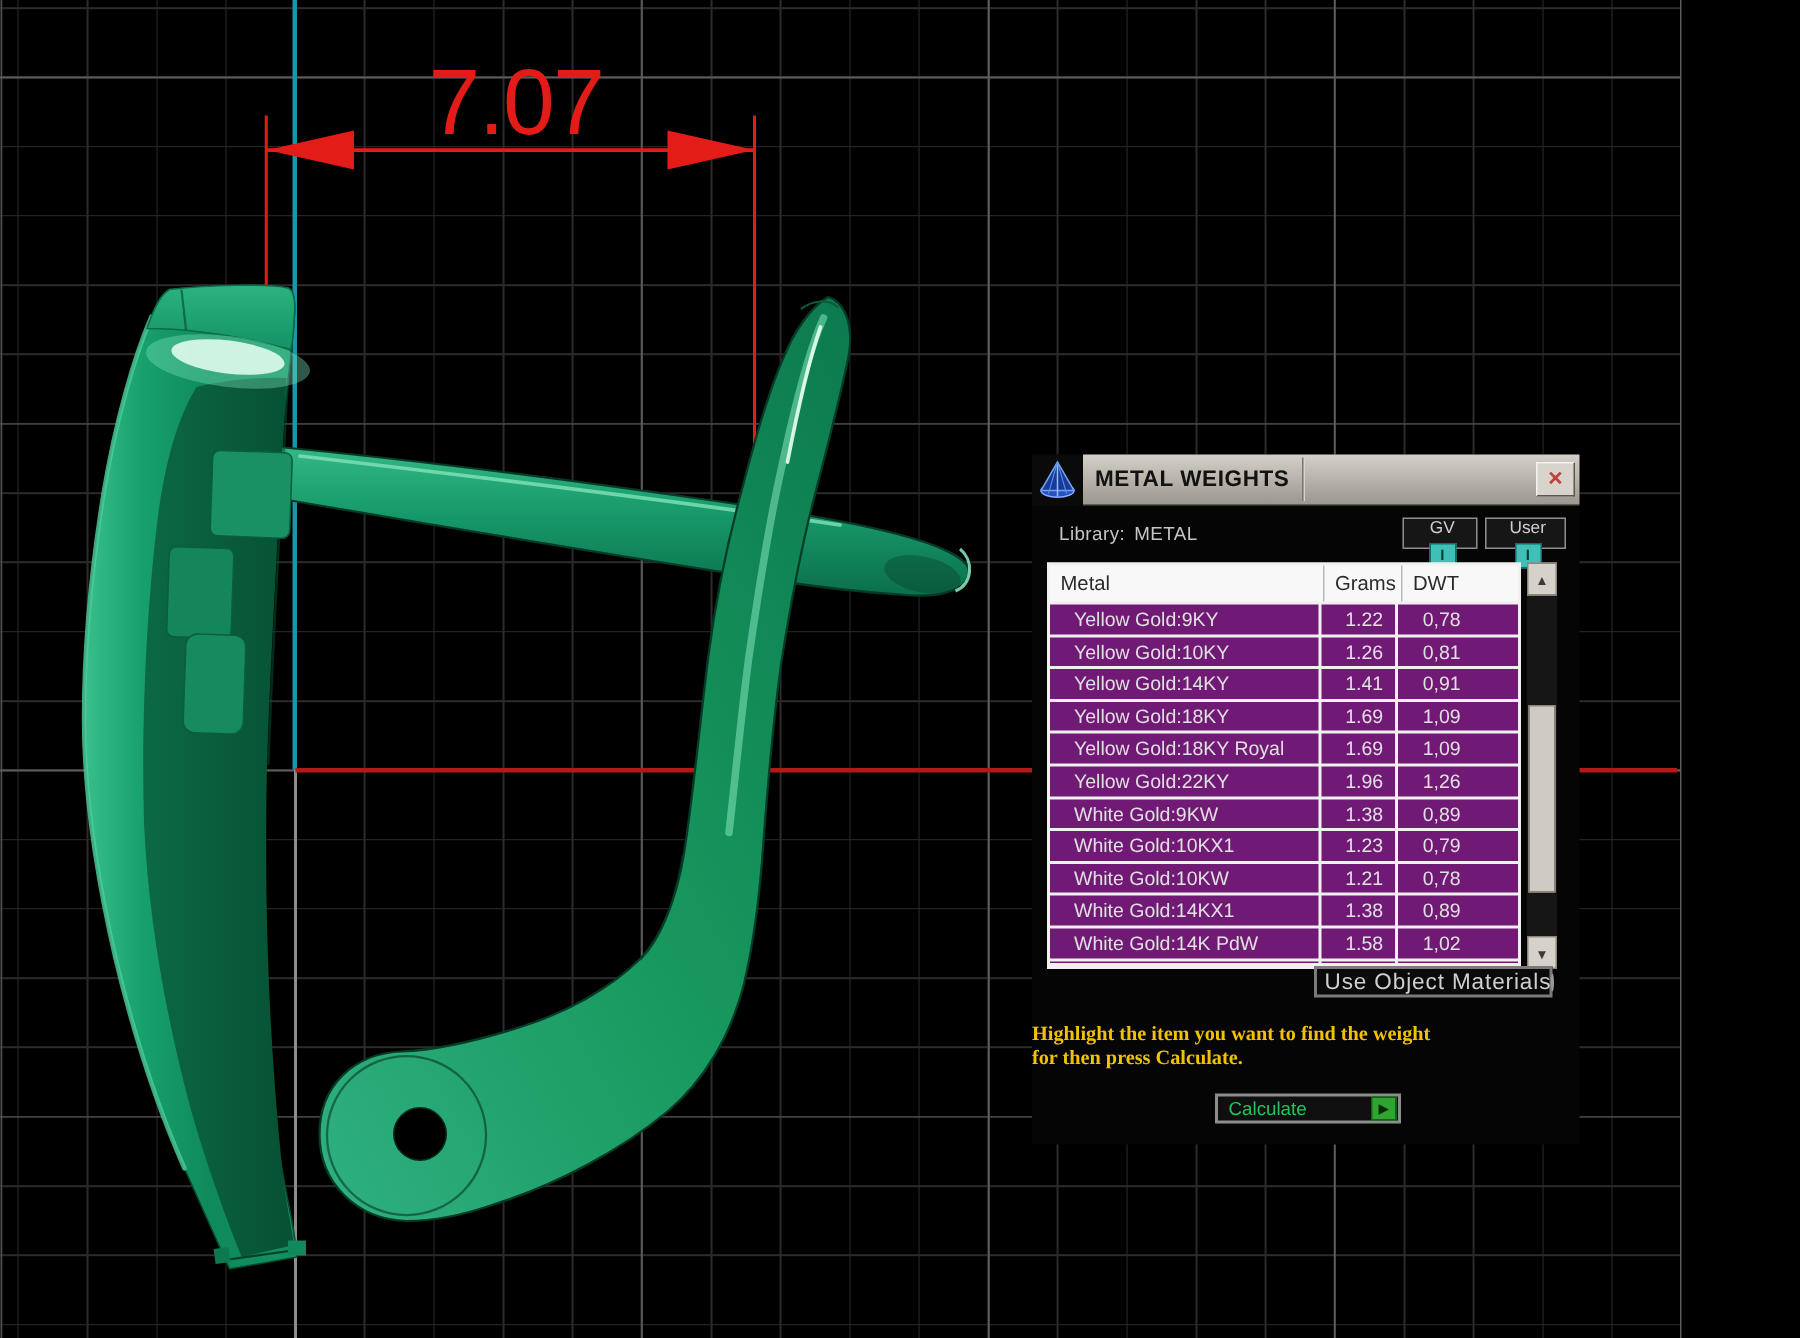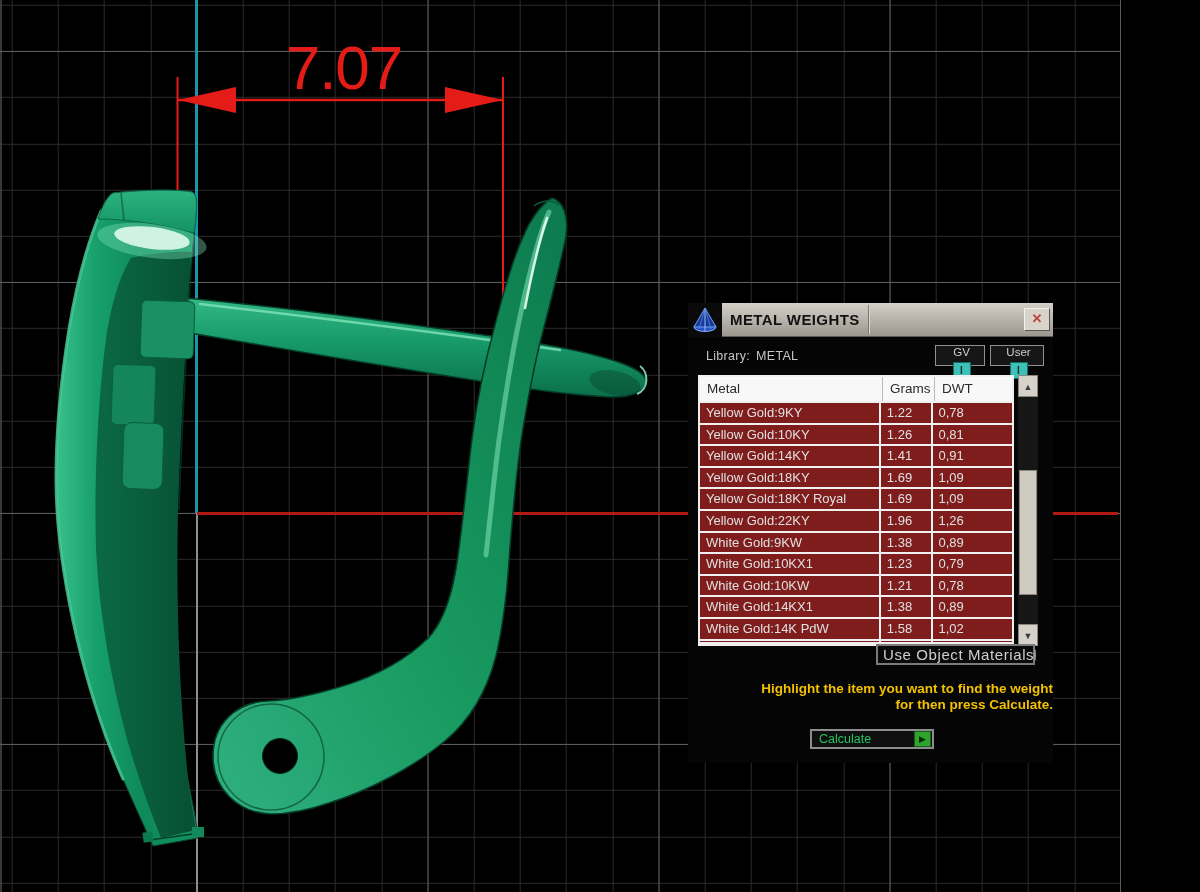--- a/index.html
+++ b/index.html
@@ -38,36 +38,36 @@
   #gvbtn{left:247px;width:50px;} #userbtn{left:302px;width:54px;}
   
   #mtable{position:absolute;left:10px;top:72px;width:316px;height:271px;background:#f0f0f0;
           border:2px solid #f0f0f0;box-sizing:border-box;}
   #mhead{display:flex;background:#f8f8f8;height:24px;}
   #mhead .hc{color:#2b2b2b;font-size:13.5px;line-height:24px;padding-left:7px;box-sizing:border-box;}
   #mhead .hc+.hc{border-left:1px solid #b9b9b9;}
   .c0{width:182px;} .c1{width:52px;} .c2{width:78px;}
   #mrows{height:241px;overflow:hidden;background:#f0f0f0;}
   .mrow{display:flex;gap:2px;margin-top:2px;}
-  .mrow .cell{background:#7f1d1d;color:#e0e0e0;font-size:13px;height:19.6px;line-height:19.6px;
-              padding-left:6px;box-sizing:border-box;white-space:nowrap;overflow:hidden;}
+  .mrow .cell{background:#701a75;color:#e0e0e0;font-size:13px;height:19.6px;line-height:19.6px;
+              padding-left:16px;box-sizing:border-box;white-space:nowrap;overflow:hidden;}
   .mrow .cell.c0{width:180px;} .mrow .cell.c1{width:50px;} .mrow .cell.c2{width:80px;}
   
   #sbar{position:absolute;left:330px;top:72px;width:20px;height:271px;background:#161616;}
   #sbar .sbtn{position:absolute;left:0;width:20px;height:22px;background:#d6d2ca;color:#3a3a3a;
               font-size:9px;text-align:center;line-height:22px;border:1px solid #8a867e;box-sizing:border-box;}
   #sbar .up{top:0;} #sbar .dn{bottom:0;}
   #sbar .thumb{position:absolute;left:1px;top:95px;width:18px;height:125px;background:#cfcbc3;
                border:1px solid #8a867e;box-sizing:border-box;}
   
   #matdrop{position:absolute;left:188px;top:341px;width:159px;height:21px;border:2px solid #7a7a7a;
            background:#0a0a0a;box-sizing:border-box;display:flex;align-items:center;}
   #matdrop .dtext{flex:1;color:#cfcfcf;font-size:15px;letter-spacing:.6px;padding-left:5px;white-space:nowrap;}
   #matdrop .circ{width:12px;height:12px;border:1.5px solid #9a9a9a;border-radius:50%;margin-right:2px;box-sizing:border-box;}
-  .instr{position:absolute;left:0;width:365px;text-align:right;color:#f2c100;font-weight:bold;font-size:13.5px;}
+  .instr{position:absolute;left:0;width:365px;text-align:left;color:#f2c100;font-weight:bold;font-size:13.5px;font-family:Liberation Serif, serif;}
   #instr1{top:378px;} #instr2{top:394px;}
   #calcbtn{position:absolute;left:122px;top:426px;width:124px;height:20px;border:2px solid #8d8d8d;
            background:#0f0f0f;box-sizing:border-box;display:flex;align-items:center;}
   #calcbtn .clab{flex:1;color:#22c55e;font-size:12.5px;padding-left:7px;}
   #calcbtn .go{width:15px;height:14px;background:#2fa42f;border:1px solid #176017;color:#062c06;
                font-size:9px;line-height:14px;text-align:center;margin-right:1px;}
 </style>
 </head>
 <body>
 

